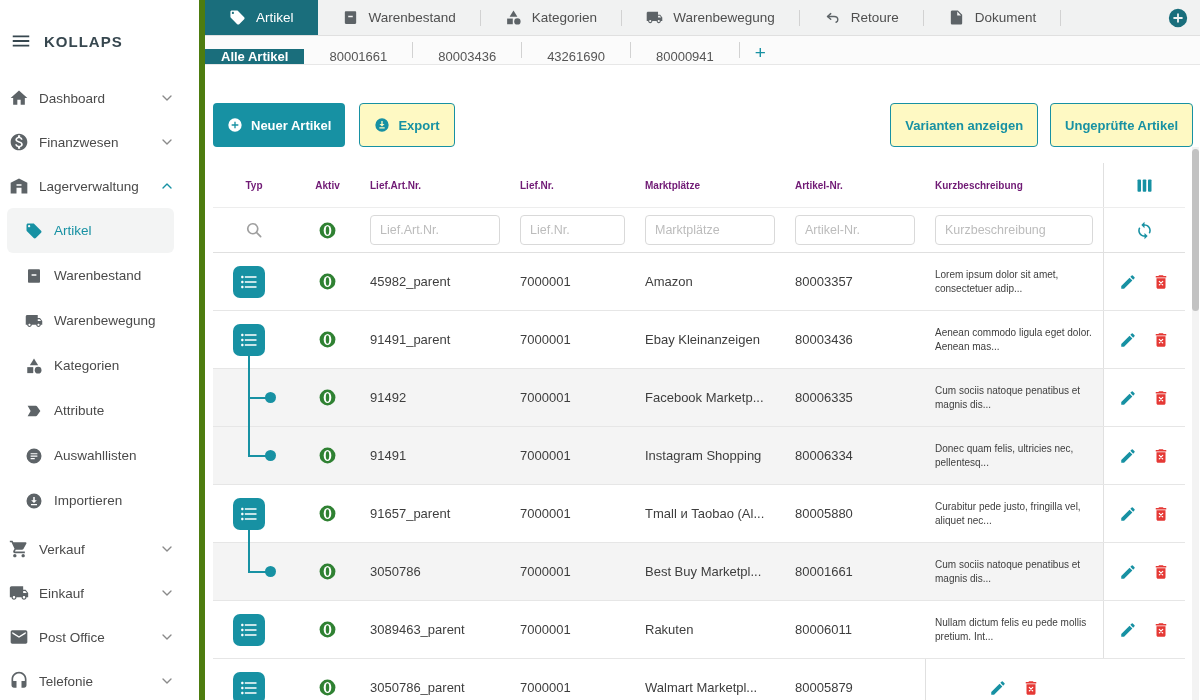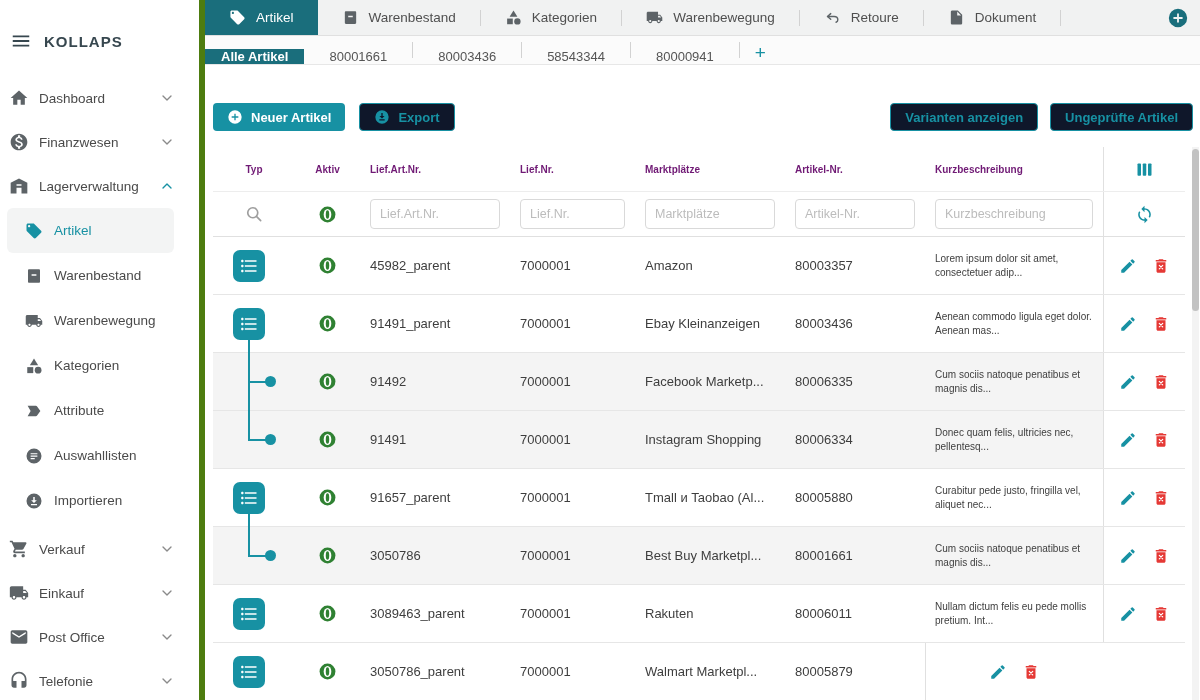--- a/index.html
+++ b/index.html
@@ -44,26 +44,26 @@
   .stab { display:flex; align-items:center; padding:0 25px; font-size:13px; color:#555;
     cursor:pointer; white-space:nowrap; }
   .stab.active { background:var(--accent-dark); color:#fff; font-weight:bold; padding:0 16px; }
   .add-sub { display:flex; align-items:center; padding:0 15px; color:var(--accent);
     font-size:19px; cursor:pointer; }
 
   .content { flex:1; position:relative; background:#fff; min-height:0; }
 
   
   .toolbar { display:flex; align-items:center; margin:38px 7px 0 8px; }
-  .btn { height:28px; border:none; border-radius:4px; display:inline-flex; align-items:center;
+  .btn { height:44px; border:none; border-radius:4px; display:inline-flex; align-items:center;
     gap:8px; padding:0 14px; font-size:13px; font-weight:bold; cursor:pointer;
     font-family:inherit; }
   .btn .icn { width:16px; height:16px; }
   .btn-primary { background:var(--accent); color:#fff; }
-  .btn-outline { background:#0f172a; color:var(--accent); border:1px solid var(--accent);text-align:right; }
+  .btn-outline { background:#fef9c3; color:var(--accent); border:1px solid var(--accent);text-align:right; }
   .ml { margin-left:14px; } .mr { margin-right:12px; }
   .spacer { flex:1; }
 
   
   .table { margin:16px 0 0 8px; width:972px; position:relative; }
   .trow { display:grid; grid-template-columns:82px 65px 150px 125px 150px 140px 178px 82px;
     align-items:center; background:#fff; }
   .thead { height:45px; border-bottom:1px solid #ededed; font-size:10px; font-weight:bold; color:#701a75; }
   .tfilter { height:45px; border-bottom:1px solid #e0e0e0; }
   .tdata { height:58px; border-bottom:1px solid #e6e6e6; font-size:13px; color:#3e3e3e; }
@@ -342,21 +342,21 @@
         </div>
         <div class="stab">
           <span>80001661</span>
         </div>
         <div class="tdiv"></div>
         <div class="stab">
           <span>80003436</span>
         </div>
         <div class="tdiv"></div>
         <div class="stab">
-          <span>58543344</span>
+          <span>43261690</span>
         </div>
         <div class="tdiv"></div>
         <div class="stab">
           <span>80000941</span>
         </div>
         <div class="tdiv"></div>
         <div class="add-sub">+</div>
       </div>
 
     <div class="content">

